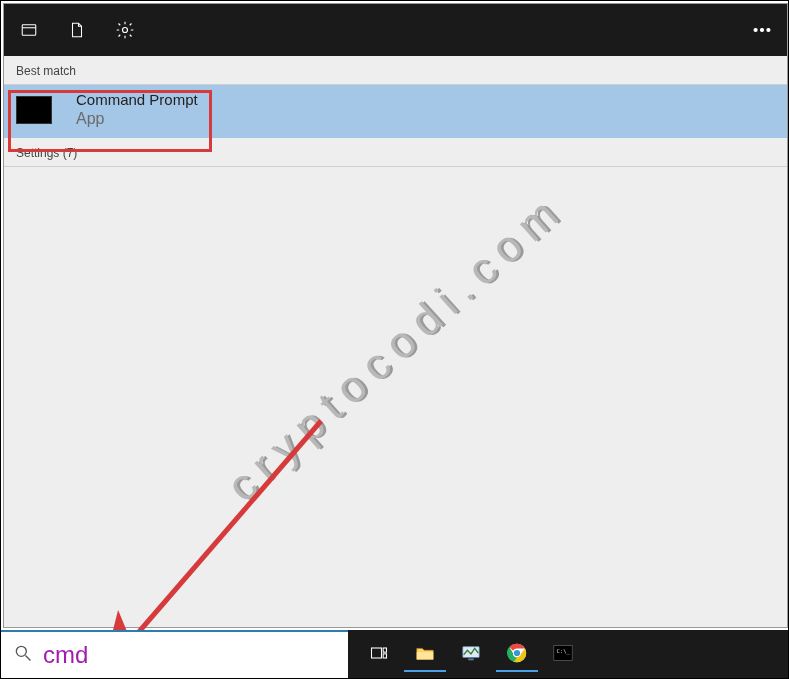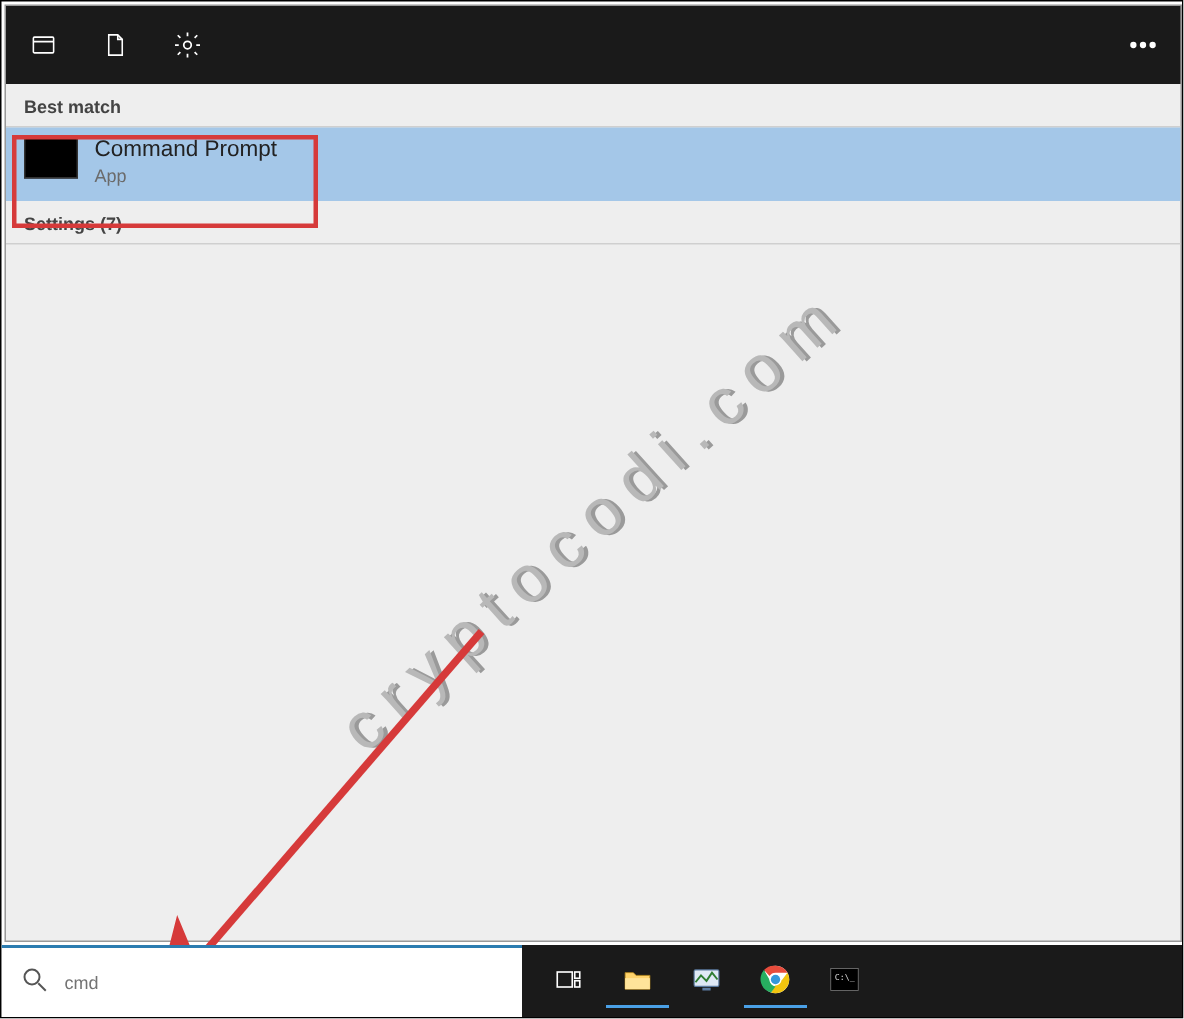--- a/index.html
+++ b/index.html
@@ -27,33 +27,33 @@
   
   .filter-header{
     height:52px;background:var(--header-bg);display:flex;align-items:center;
     padding:0 14px;color:var(--header-icon);gap:26px;position:relative;
   }
   .filter-header .spacer{flex:1;}
   .hdr-icon{width:22px;height:22px;display:flex;align-items:center;justify-content:center;cursor:pointer;}
   .hdr-icon svg{stroke:var(--header-icon);fill:none;stroke-width:1.4;}
   
   .section-label{
-    font-size:12px;line-height:14px;font-weight:700;color:#444;
+    font-size:12px;line-height:14px;font-weight:400;color:#444;
     padding:8px 12px 6px;border-bottom:1px solid var(--divider);
   }
   
   .result-row{
-    background:var(--selected);display:flex;align-items:flex-start;gap:11px;
+    background:var(--selected);display:flex;align-items:center;gap:24px;
     padding:6px 12px 10px;cursor:pointer;position:relative;
   }
   .result-row .thumb{
     width:34px;height:26px;background:#000;border:1px solid #333;
   }
   .result-text .title{font-size:15px;color:var(--text);}
-  .result-text .sub{font-size:12px;color:var(--subtle);margin-top:2px;}
+  .result-text .sub{font-size:16px;color:var(--subtle);margin-top:2px;}
   .highlight-box{
     position:absolute;left:4px;top:86px;width:198px;height:56px;
     border:3px solid var(--highlight);pointer-events:none;
   }
   
   .watermark{
     position:absolute;left:50%;top:55%;transform:translate(-50%,-50%) rotate(-42deg);
     font-size:44px;letter-spacing:10px;color:var(--watermark);
     text-shadow:2px 2px 0 var(--watermark-shadow);white-space:nowrap;
     pointer-events:none;user-select:none;font-weight:400;
@@ -64,21 +64,21 @@
   .taskbar{
     position:absolute;left:0;bottom:0;width:100%;height:48px;background:var(--taskbar);
     display:flex;align-items:stretch;
   }
   .search-box{
     width:347px;height:100%;background:#ffffff;border-top:2px solid var(--search-border);
     display:flex;align-items:center;gap:8px;padding:0 12px;box-sizing:border-box;
   }
   .search-box svg{stroke:#555;stroke-width:1.6;fill:none;}
   .search-box input{
-    border:none;outline:none;font-size:12px;font-family:inherit;flex:1;color:#737373;background:transparent;
+    border:none;outline:none;font-size:24px;font-family:inherit;flex:1;color:#a21caf;background:transparent;
   }
   .task-icons{display:flex;align-items:center;gap:4px;padding:0 10px;}
   .task-btn{
     width:42px;height:34px;display:flex;align-items:center;justify-content:center;cursor:pointer;
     border-bottom:2px solid transparent;
   }
   .task-btn.active{border-bottom-color:#4aa0e6;}
 </style>
 </head>
 <body>

